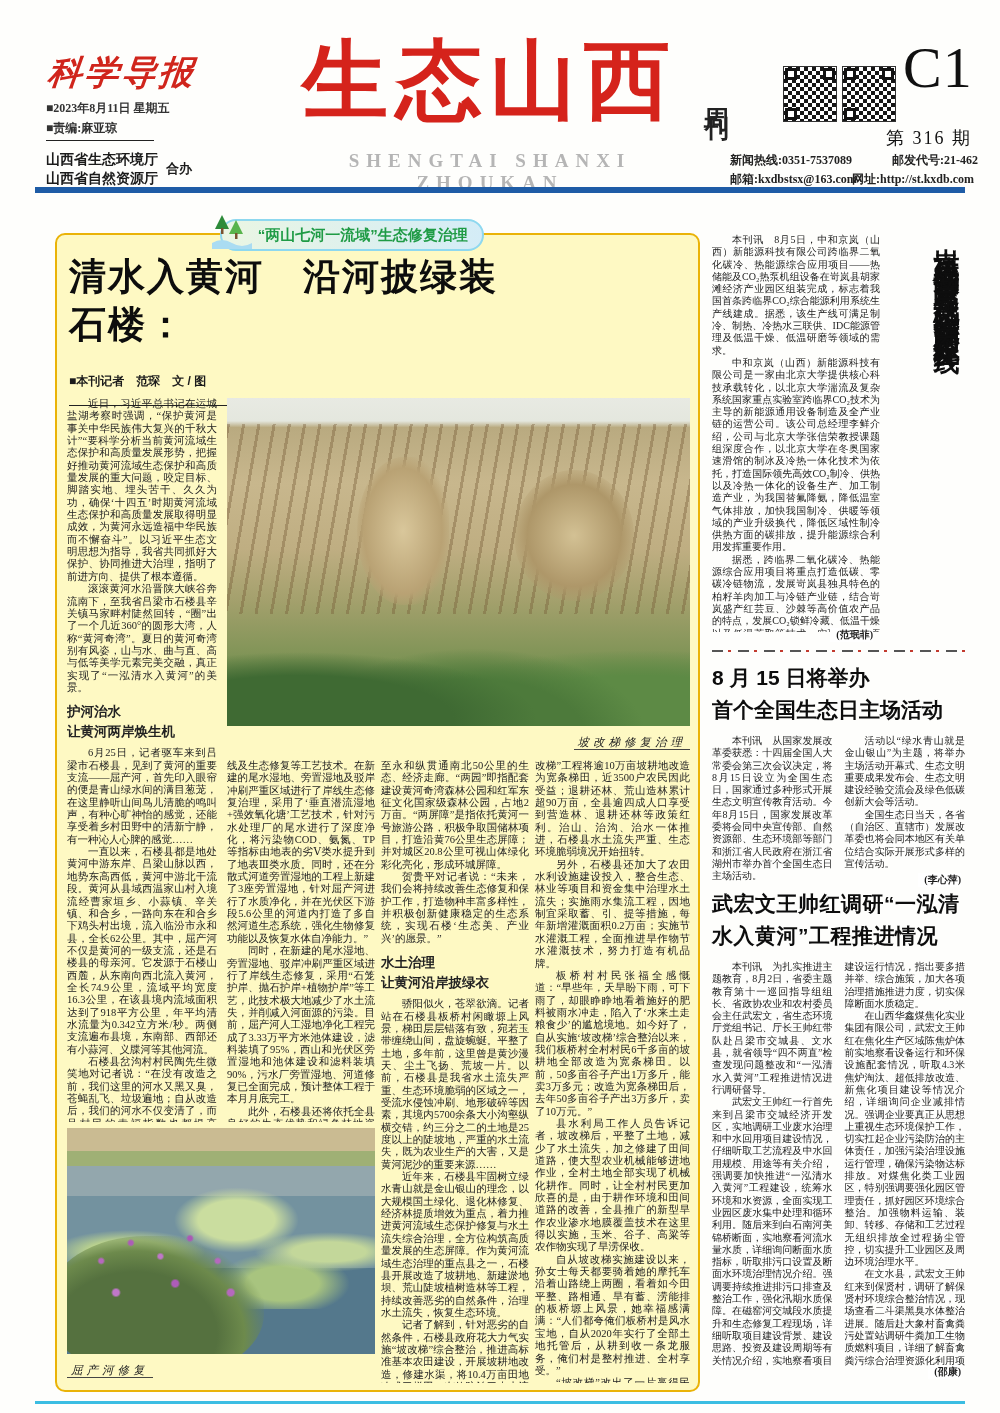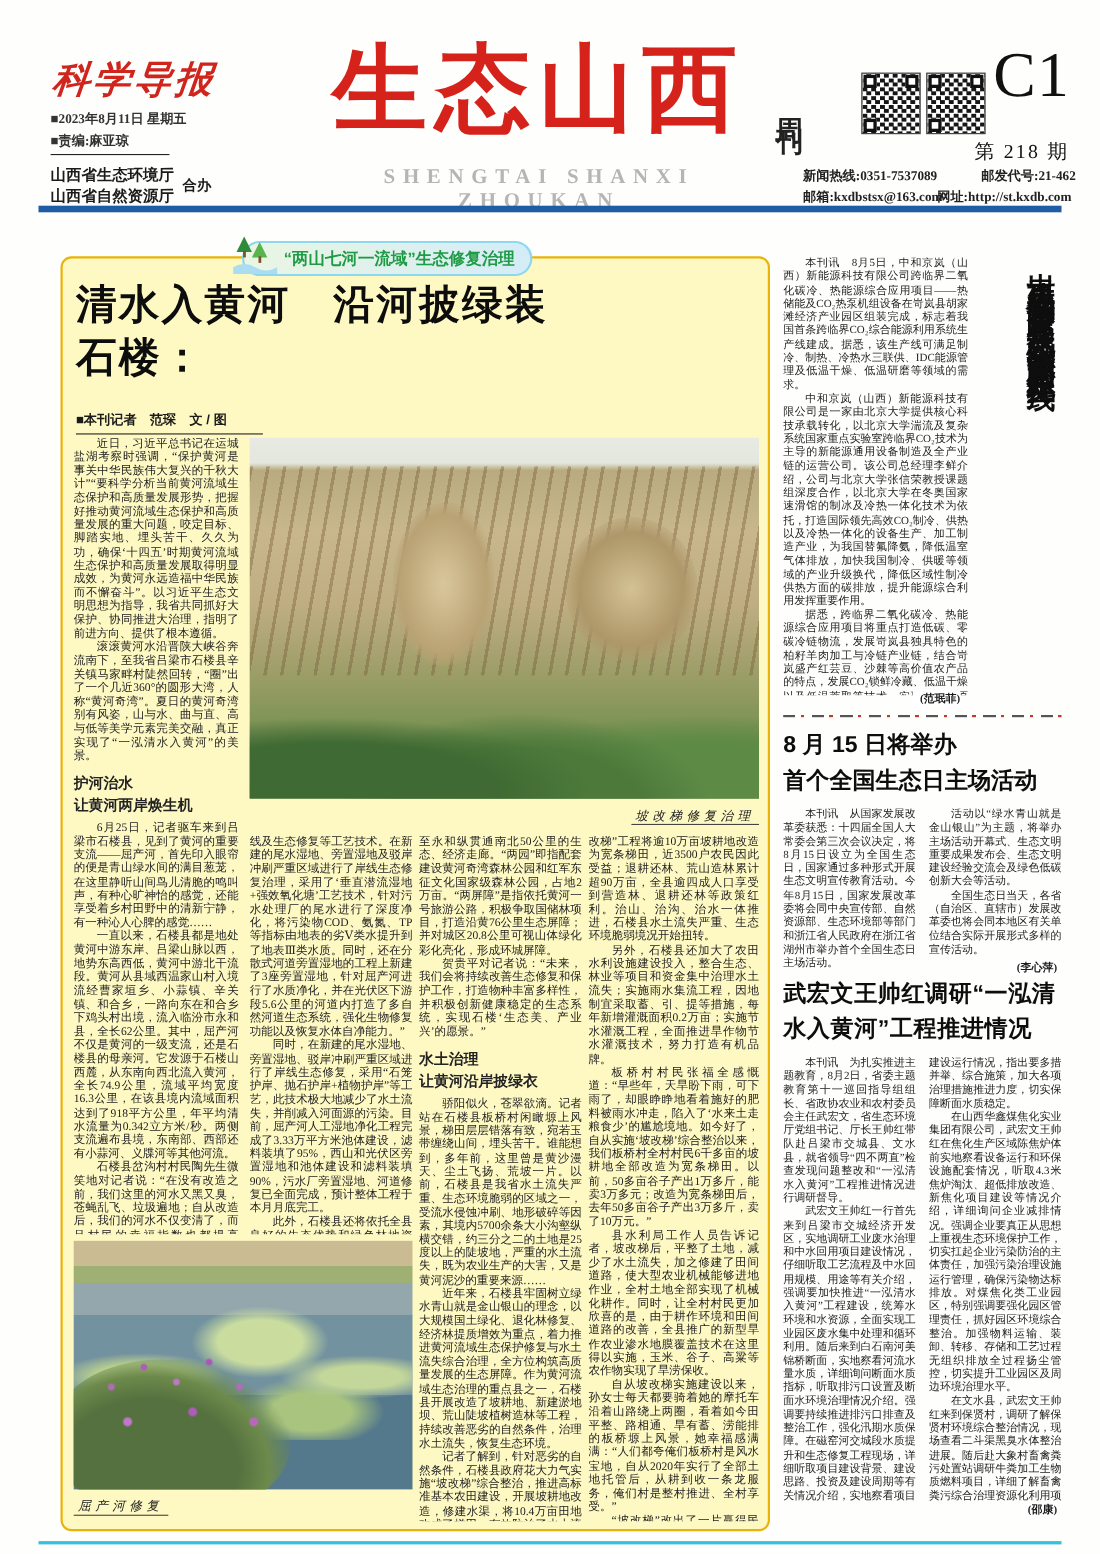--- a/index.html
+++ b/index.html
@@ -38,21 +38,21 @@
   .main-box{position:absolute;left:55px;top:233px;width:641px;height:1155px;
         border:2px solid #eab308;border-radius:10px;background:#fef9c3;}
   .banner{position:absolute;left:46%;top:-16px;transform:translateX(-50%);height:28px;
         border:2px solid #8ed8ef;border-radius:16px;background:linear-gradient(90deg,#eaf6e3,#d4ecf7);
         display:flex;align-items:center;padding:0 14px 0 36px;white-space:nowrap;
         color:#1f9b45;font-weight:700;font-size:15px;font-family:"Liberation Sans",sans-serif;}
   .banner-icon{position:absolute;left:-12px;top:-8px;}
   .headline{position:absolute;left:12px;top:18px;font-family:"Liberation Sans","DejaVu Sans",sans-serif;
         font-weight:900;font-size:37px;line-height:1.3;letter-spacing:2px;color:#0d0d0d;}
   .byline{position:absolute;left:12px;top:138px;width:170px;font-size:12px;font-weight:700;
-        font-family:"Liberation Sans",sans-serif;border-bottom:1.5px solid #222;padding-bottom:4px;}
+        font-family:"Liberation Sans",sans-serif;border-bottom:1.5px solid #222;padding-bottom:15px;}
   .bodygrid{position:absolute;left:10px;top:163px;width:623px;height:985px;}
   .bcol{position:absolute;font-size:10.5px;line-height:12.35px;text-align:justify;overflow:hidden;color:#222;}
   .bcol p{margin:0;text-indent:2em;}
   .bcol p.cont{text-indent:0;}
   .col1{left:0;top:0;width:150px;height:724px;}
   .col2{left:160px;top:362px;width:148px;height:362px;}
   .col3{left:314px;top:362px;width:148px;height:623px;}
   .col4{left:468px;top:362px;width:155px;height:623px;}
   .subhead{font-family:"Liberation Sans",sans-serif;font-weight:700;font-size:13.5px;
         line-height:1.45;margin:8px 0 6px;}
@@ -143,21 +143,21 @@
       <div class="eye e2"></div>
       <div class="eye e3"></div>
     </div>
     <div class="qr qr2">
       <div class="eye e1"></div>
       <div class="eye e2"></div>
       <div class="eye e3"></div>
     </div>
 
     <div class="pagecode">C1</div>
-    <div class="issue">第 218 期</div>
+    <div class="issue">第 316 期</div>
     <div class="contact c1a">新闻热线:0351-7537089</div>
     <div class="contact c1b">邮发代号:21-462</div>
     <div class="contact c2a">邮箱:kxdbstsx@163.com</div>
     <div class="contact c2b">网址:http://st.kxdb.com</div>
     <div class="bluebar"></div>
   </div>
 
   <div class="main-box">
     <div class="banner">
       <span class="banner-icon">
@@ -216,21 +216,21 @@
       <div class="bcol col3">
         <div>
             <p class="cont">至永和纵贯通南北50公里的生态、经济走廊。“两园”即指配套建设黄河奇湾森林公园和红军东征文化国家级森林公园，占地2万亩。“两屏障”是指依托黄河一号旅游公路，积极争取国储林项目，打造沿黄76公里生态屏障；并对城区20.8公里可视山体绿化彩化亮化，形成环城屏障。</p>
             <p>贺贵平对记者说：“未来，我们会将持续改善生态修复和保护工作，打造物种丰富多样性，并积极创新健康稳定的生态系统，实现石楼‘生态美、产业兴’的愿景。”</p>
           </div>
         <div class="subhead">
           <div>水土治理</div>
           <div>让黄河沿岸披绿衣</div>
         </div>
         <div>
-            <p>骄阳似火，苍翠欲滴。记者站在石楼县板桥村闲瞰塬上风景，梯田层层错落有致，宛若玉带缠绕山间，埋头苦干。谁能想到，多年前，这里曾是黄沙漫天、尘土飞扬、荒坡一片。以前，石楼县是我省水土流失严重、生态环境脆弱的区域之一，受流水侵蚀冲刷、地形破碎等因素，其境内5700余条大小沟壑纵横交错，约三分之二的土地是25度以上的陡坡地，严重的水土流失，既为农业生产的大害，又是黄河泥沙的重要来源……</p>
+            <p>骄阳似火，苍翠欲滴。记者站在石楼县板桥村闲瞰塬上风景，梯田层层错落有致，宛若玉带缠绕山间，盘旋蜿蜒。平整了土地，多年前，这里曾是黄沙漫天、尘土飞扬、荒坡一片。以前，石楼县是我省水土流失严重、生态环境脆弱的区域之一，受流水侵蚀冲刷、地形破碎等因素，其境内5700余条大小沟壑纵横交错，约三分之二的土地是25度以上的陡坡地，严重的水土流失，既为农业生产的大害，又是黄河泥沙的重要来源……</p>
             <p>近年来，石楼县牢固树立绿水青山就是金山银山的理念，以大规模国土绿化、退化林修复、经济林提质增效为重点，着力推进黄河流域生态保护修复与水土流失综合治理，全方位构筑高质量发展的生态屏障。作为黄河流域生态治理的重点县之一，石楼县开展改造了坡耕地、新建淤地坝、荒山陡坡植树造林等工程，持续改善恶劣的自然条件，治理水土流失，恢复生态环境。</p>
             <p>记者了解到，针对恶劣的自然条件，石楼县政府花大力气实施“坡改梯”综合整治，推进高标准基本农田建设，开展坡耕地改造，修建水渠，将10.4万亩田地改成了梯田，有效防治了水土流失，将跑土、跑水、跑肥的“三跑地”打造为保土、保水、保肥的“三保地”，28个村的3480户农民因此受益。</p>
           </div>
       </div>
 
       <div class="bcol col4">
         <div>
             <p class="cont">改梯”工程将逾10万亩坡耕地改造为宽条梯田，近3500户农民因此受益；退耕还林、荒山造林累计超90万亩，全县逾四成人口享受到营造林、退耕还林等政策红利。治山、治沟、治水一体推进，石楼县水土流失严重、生态环境脆弱境况开始扭转。</p>
             <p>另外，石楼县还加大了农田水利设施建设投入，整合生态、林业等项目和资金集中治理水土流失；实施雨水集流工程，因地制宜采取蓄、引、提等措施，每年新增灌溉面积0.2万亩；实施节水灌溉工程，全面推进旱作物节水灌溉技术，努力打造有机品牌。</p>
             <p>板桥村村民张福全感慨道：“早些年，天旱盼下雨，可下雨了，却眼睁睁地看着施好的肥料被雨水冲走，陷入了‘水来土走粮食少’的尴尬境地。如今好了，自从实施‘坡改梯’综合整治以来，我们板桥村全村村民6千多亩的坡耕地全部改造为宽条梯田。以前，50多亩谷子产出1万多斤，能卖3万多元；改造为宽条梯田后，去年50多亩谷子产出3万多斤，卖了10万元。”</p>

